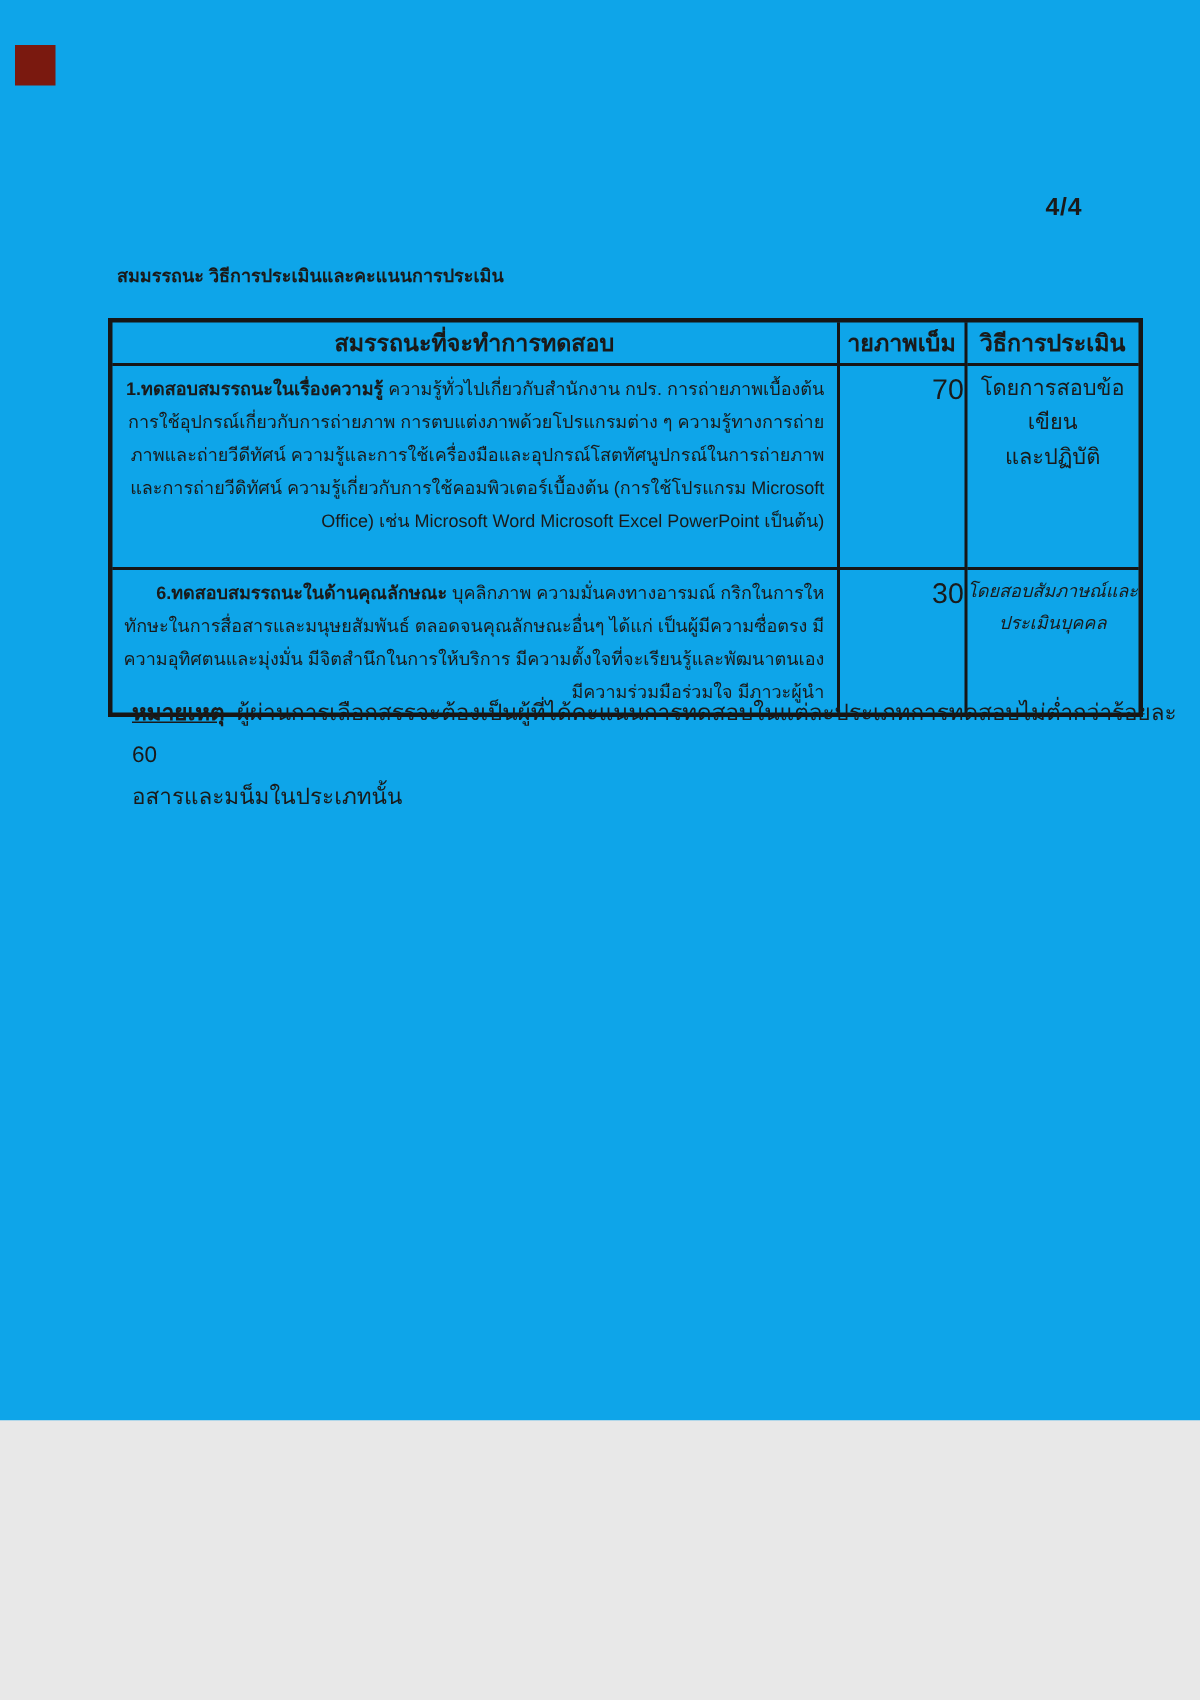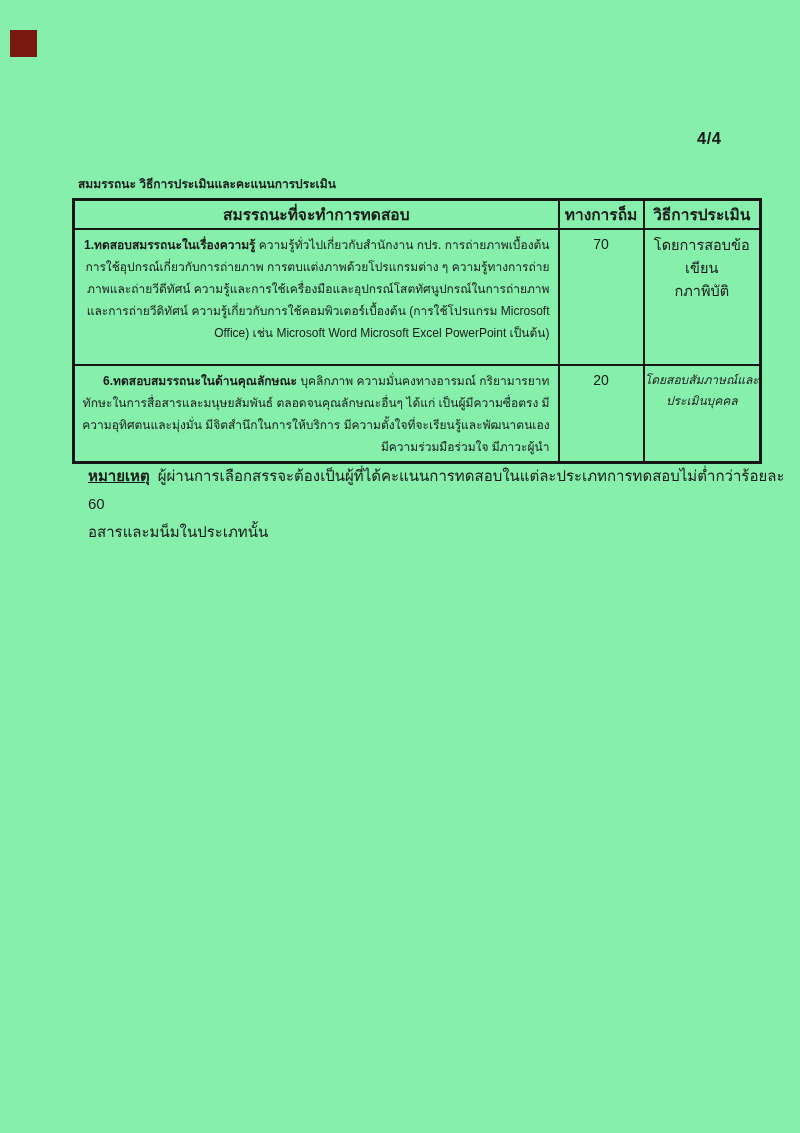--- a/index.html
+++ b/index.html
@@ -1,23 +1,23 @@
 <!DOCTYPE html>
 <html><head>
 <meta charset="utf-8">
 <style>
   * { box-sizing: border-box; margin: 0; padding: 0; }
   html, body { background: #e8e8e8; }
   body { font-family: "Liberation Sans", sans-serif; }
   .page {
     position: relative;
     width: 800px;
-    height: 1133px;
+    height: 947px;
     margin: 0 auto;
-    background: #86efac;
+    background: #0ea5e9;
     color: #1a1a1a;
     overflow: hidden;
   }
   .corner-mark {
     position: absolute;
     left: 10px;
     top: 30px;
     width: 27px;
     height: 27px;
     background: #7a190f;
@@ -34,21 +34,21 @@
   .section-title {
     position: absolute;
     left: 78px;
     top: 174px;
     font-size: 12px;
     font-weight: bold;
   }
   .assess-table {
     position: absolute;
     left: 72px;
-    top: 198px;
+    top: 212px;
     border-collapse: collapse;
     table-layout: fixed;
     border: 3px solid #161616;
   }
   .assess-table th, .assess-table td {
     border: 2px solid #161616;
   }
   .assess-table th {
     height: 27px;
     font-size: 15.5px;
@@ -61,23 +61,23 @@
     vertical-align: top;
     text-align: right;
     padding: 4px 8px 3px 7px;
     font-size: 12px;
     line-height: 22px;
     overflow: hidden;
   }
   td.cell-competency .lead { font-weight: bold; }
   td.cell-score {
     vertical-align: top;
-    text-align: center;
+    text-align: right;
     padding-top: 6px;
-    font-size: 14px;
+    font-size: 19px;
   }
   td.cell-method {
     vertical-align: top;
     text-align: center;
     padding-top: 4px;
     font-weight: 500;
     overflow: hidden;
     margin-left: 16px;
   }
   .method-r1 { font-size: 14.5px; line-height: 23px; }
@@ -111,40 +111,40 @@
 
   <table class="assess-table">
     <colgroup>
       <col style="width:485px">
       <col style="width:85px">
       <col style="width:117px">
     </colgroup>
     <thead>
       <tr>
         <th>สมรรถนะที่จะทำการทดสอบ</th>
-        <th>ทางการถ็ม</th>
+        <th>ายภาพเบ็ม</th>
         <th>วิธีการประเมิน</th>
       </tr>
     </thead>
     <tbody>
       <tr class="row-1">
         <td class="cell-competency">
           <span class="lead">1.ทดสอบสมรรถนะในเรื่องความรู้</span><span> ความรู้ทั่วไปเกี่ยวกับสำนักงาน กปร. การถ่ายภาพเบื้องต้น การใช้อุปกรณ์เกี่ยวกับการถ่ายภาพ การตบแต่งภาพด้วยโปรแกรมต่าง ๆ ความรู้ทางการถ่ายภาพและถ่ายวีดีทัศน์ ความรู้และการใช้เครื่องมือและอุปกรณ์โสตทัศนูปกรณ์ในการถ่ายภาพและการถ่ายวีดิทัศน์ ความรู้เกี่ยวกับการใช้คอมพิวเตอร์เบื้องต้น (การใช้โปรแกรม Microsoft Office) เช่น Microsoft Word Microsoft Excel PowerPoint เป็นต้น)</span>
         </td>
         <td class="cell-score">70</td>
         <td class="cell-method method-r1">
           <div>โดยการสอบข้อเขียน</div>
-          <div>กภาพิบัติ</div>
+          <div>และปฏิบัติ</div>
         </td>
       </tr>
       <tr class="row-2">
         <td class="cell-competency">
-          <span class="lead">6.ทดสอบสมรรถนะในด้านคุณลักษณะ</span><span> บุคลิกภาพ ความมั่นคงทางอารมณ์ กริยามารยาท ทักษะในการสื่อสารและมนุษยสัมพันธ์ ตลอดจนคุณลักษณะอื่นๆ ได้แก่ เป็นผู้มีความซื่อตรง มีความอุทิศตนและมุ่งมั่น มีจิตสำนึกในการให้บริการ มีความตั้งใจที่จะเรียนรู้และพัฒนาตนเอง มีความร่วมมือร่วมใจ มีภาวะผู้นำ</span>
+          <span class="lead">6.ทดสอบสมรรถนะในด้านคุณลักษณะ</span><span> บุคลิกภาพ ความมั่นคงทางอารมณ์ กริกในการให ทักษะในการสื่อสารและมนุษยสัมพันธ์ ตลอดจนคุณลักษณะอื่นๆ ได้แก่ เป็นผู้มีความซื่อตรง มีความอุทิศตนและมุ่งมั่น มีจิตสำนึกในการให้บริการ มีความตั้งใจที่จะเรียนรู้และพัฒนาตนเอง มีความร่วมมือร่วมใจ มีภาวะผู้นำ</span>
         </td>
-        <td class="cell-score">20</td>
+        <td class="cell-score">30</td>
         <td class="cell-method method-r2">
           <div>โดยสอบสัมภาษณ์และ</div>
           <div>ประเมินบุคคล</div>
         </td>
       </tr>
     </tbody>
   </table>
 
   <div class="note">
     <div>

